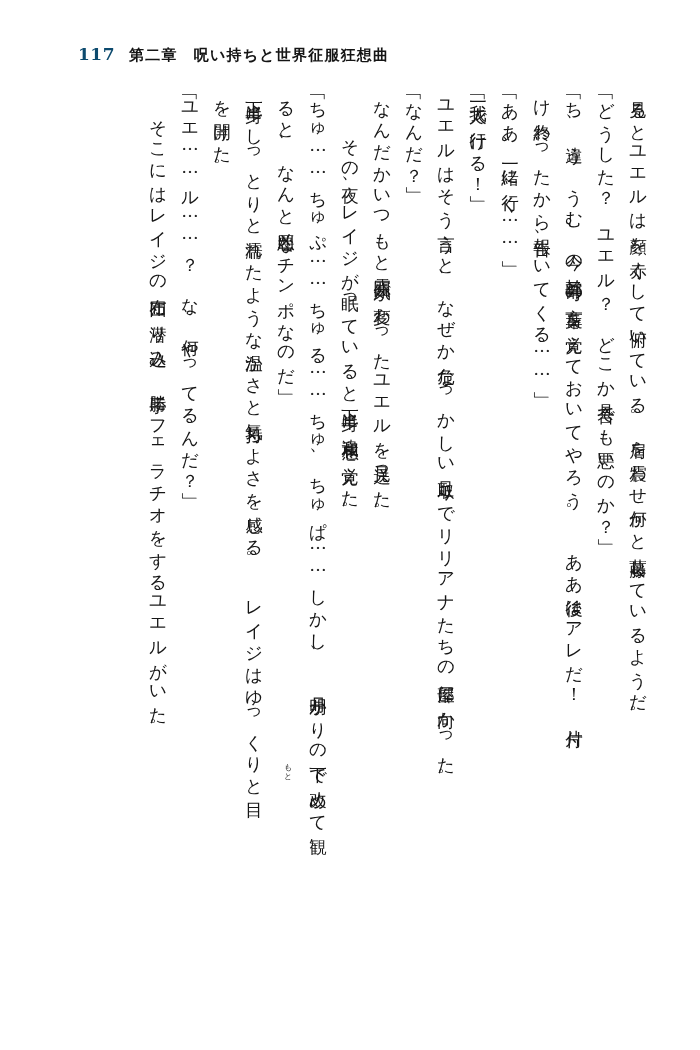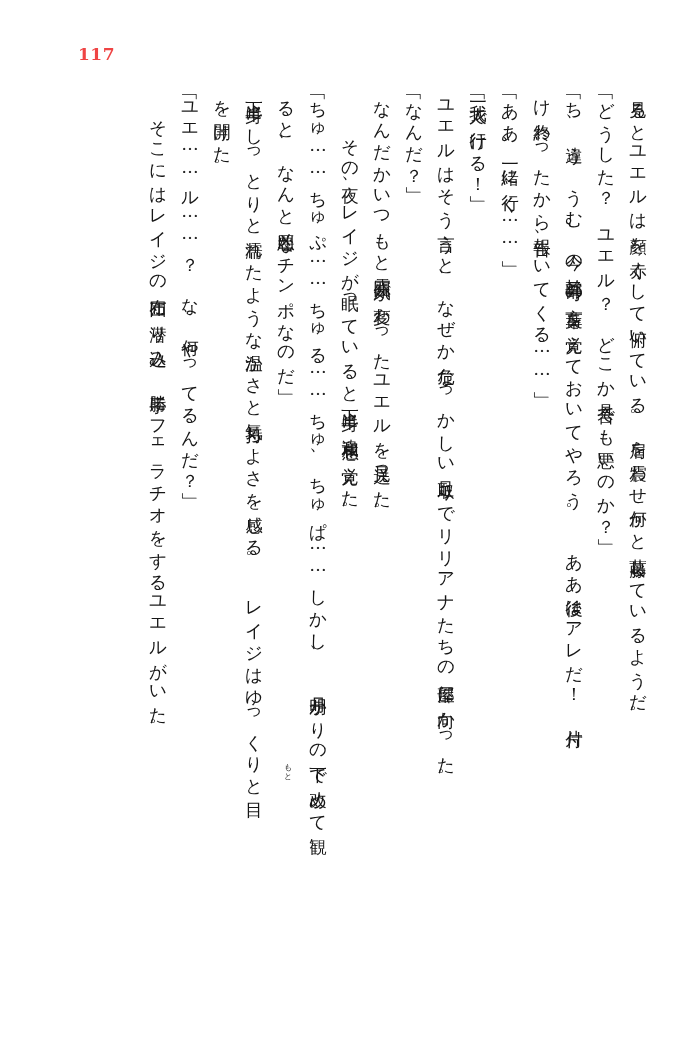--- a/index.html
+++ b/index.html
@@ -30,21 +30,21 @@
     left: 78px;
     display: flex;
     align-items: baseline;
     gap: 14px;
     white-space: nowrap;
   }
   .page-number {
     font-size: 17px;
     font-weight: bold;
     letter-spacing: 0.5px;
-    color: #ef4444;
+    color: #0c4a6e;
   }
   .running-head {
     font-size: 15px;
     font-weight: bold;
     letter-spacing: 1.2px;
     color: #141414;
   }
 
   
   .body-area {
@@ -92,20 +92,21 @@
     left: 281px;
   }
 </style>
 </head>
 <body>
 
 <div class="page">
 
   <div class="header">
     <span class="page-number">117</span>
+    <span class="running-head">第二章　呪い持ちと世界征服狂想曲</span>
   </div>
 
   <div class="body-area">
       <div class="vline">見るとユエルは顔を赤くして俯いている。肩を震わせ何かと葛藤しているようだ。</div>
       <div class="vline">「どうした？　ユエル？　どこか具合でも悪いのか？」</div>
       <div class="vline">「ち、違う。うむ、今の幹部二号の言葉を覚えておいてやろう。　ああ後はアレだ！　片付</div>
       <div class="vline">け終わったから報告、いてくる……」</div>
       <div class="vline">「ああ、一緒に行く……」</div>
       <div class="vline">「我一人で行ける！」</div>
       <div class="vline">ユエルはそう言うと、なぜか危なっかしい足取りでリリアナたちの部屋に向かった。</div>

